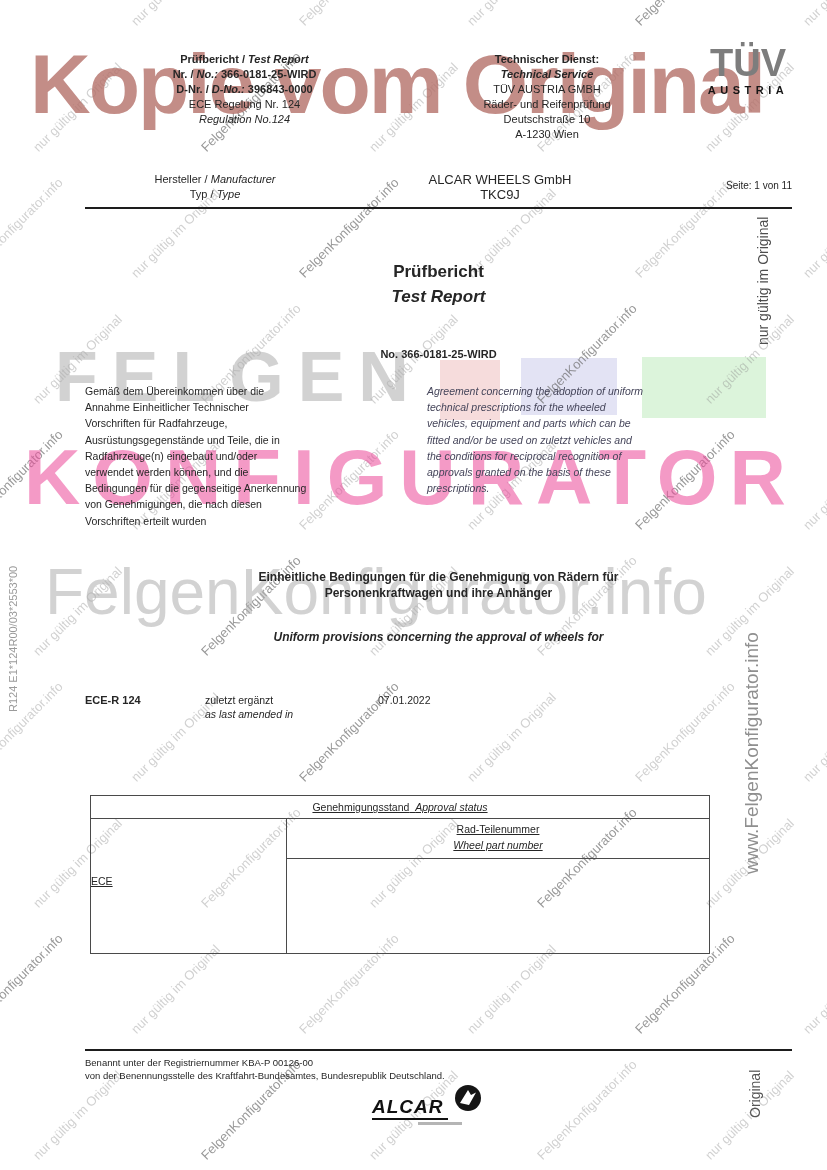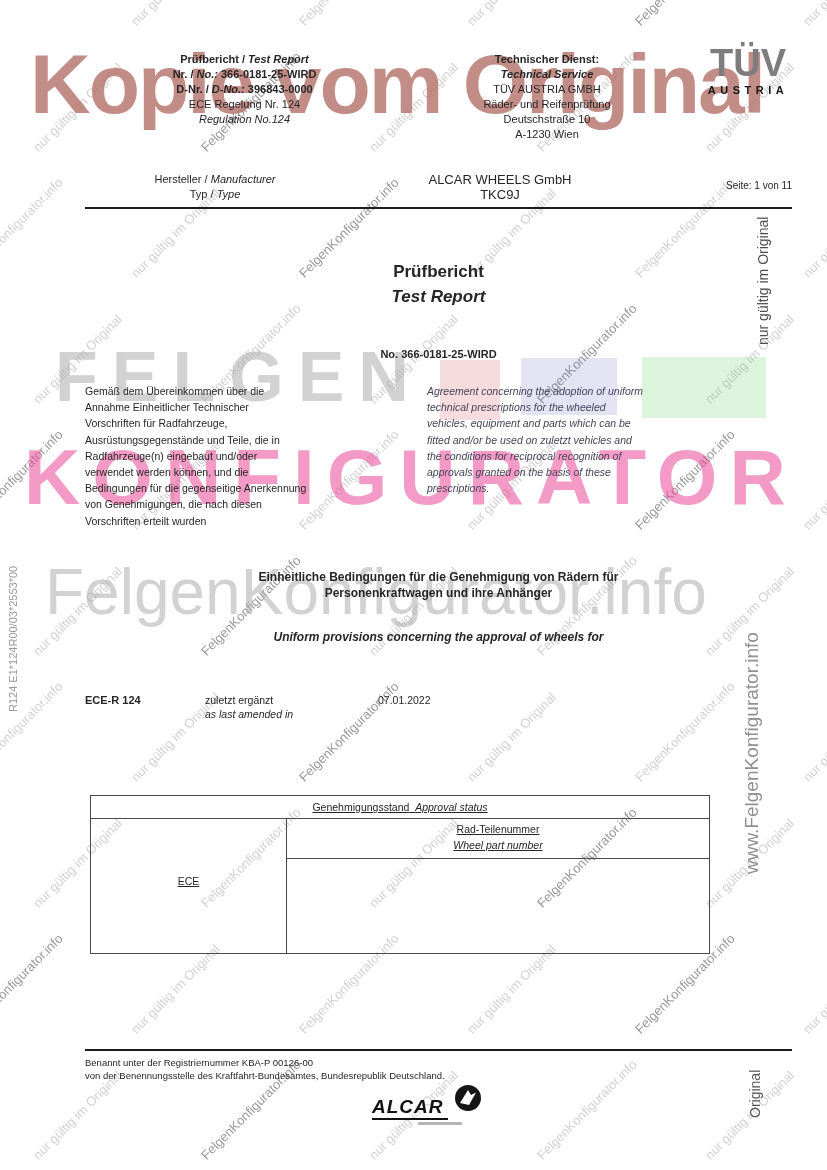--- a/index.html
+++ b/index.html
@@ -23,21 +23,21 @@
   .tuv{position:absolute;left:698px;top:44px;width:100px;text-align:center;}
   .tuv-big{font-size:38px;font-weight:bold;color:#7d7d7d;letter-spacing:0px;line-height:38px;}
   .tuv-sub{font-size:11px;font-weight:bold;color:#161616;letter-spacing:4.5px;margin-top:2px;}
   .rule{position:absolute;background:#1d1d1d;}
   .ctitle{position:absolute;left:85px;width:707px;text-align:center;}
   .para{position:absolute;font-size:10.5px;line-height:16.2px;}
   .para div{white-space:nowrap;}
   .tbl{position:absolute;left:90px;top:795px;width:618px;border:1px solid #4a4a4a;font-size:10.5px;text-decoration:underline;}
   .tbl-caption{height:22px;line-height:22px;text-align:center;border-bottom:1px solid #4a4a4a;}
   .tbl-body{display:flex;height:134px;}
-  .tbl-c1{width:195px;border-right:1px solid #4a4a4a;text-align:center;}
+  .tbl-c1{width:195px;border-right:1px solid #4a4a4a;}
   .tbl-c2{width:235px;border-right:1px solid #4a4a4a;text-align:center;}
   .tbl-c3{flex:1;text-align:center;}
   .tbl-h{height:37px;border-bottom:1px solid #4a4a4a;padding-top:2px;line-height:16px;}
   .footer-line{position:absolute;left:85px;width:707px;text-align:left;font-size:9.5px;line-height:13px;}
   .alcar{position:absolute;left:372px;top:1096px;width:130px;}
   .alcar-text{font-size:19px;font-weight:bold;font-style:italic;color:#111;
               letter-spacing:1px;border-bottom:2px solid #111;display:inline-block;padding-right:4px;}
   .alcar-smudge{width:44px;height:3px;background:#b5b5b5;margin:2px 0 0 46px;}
   .alcar-emblem{position:absolute;left:82px;top:-12px;}
 </style>

